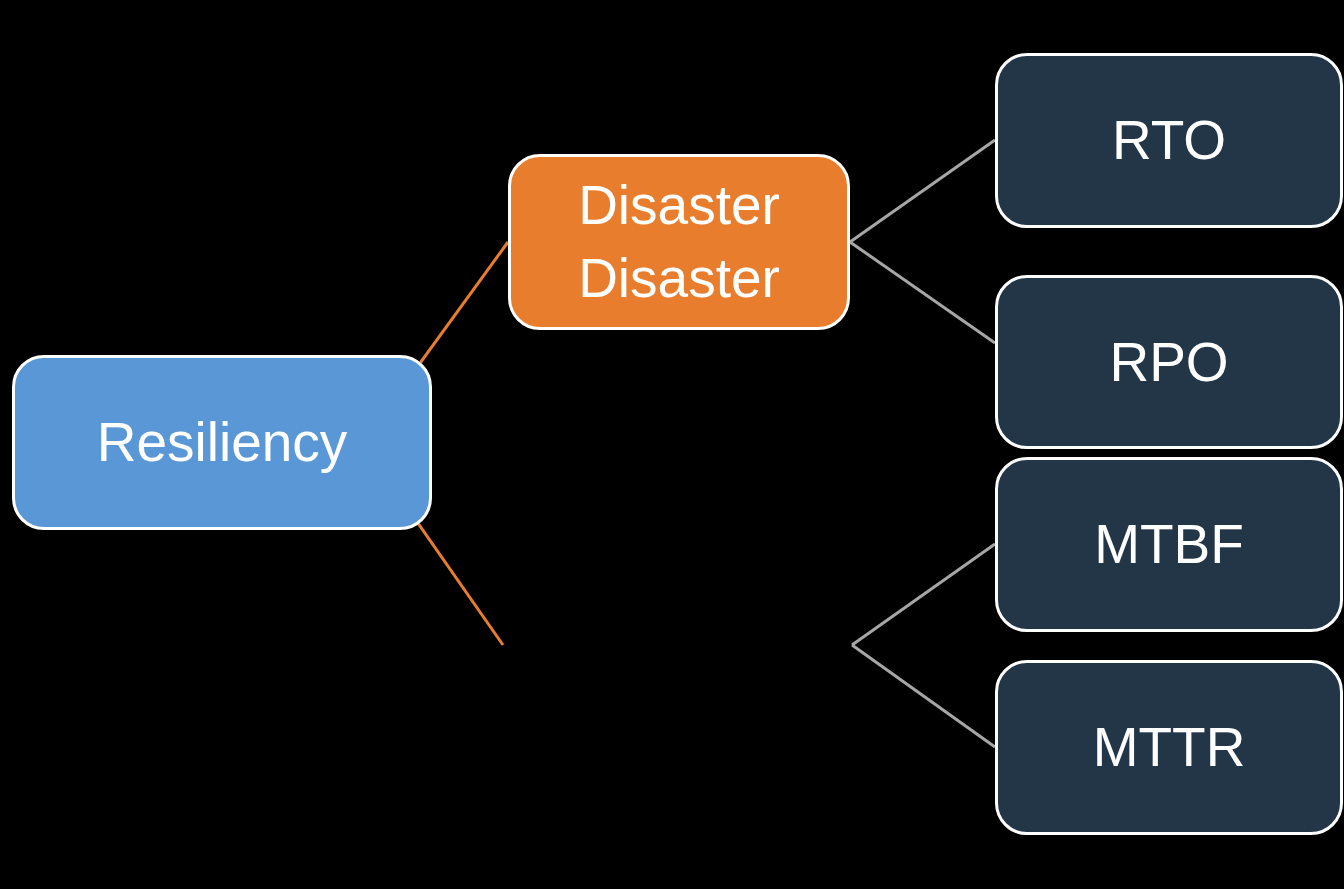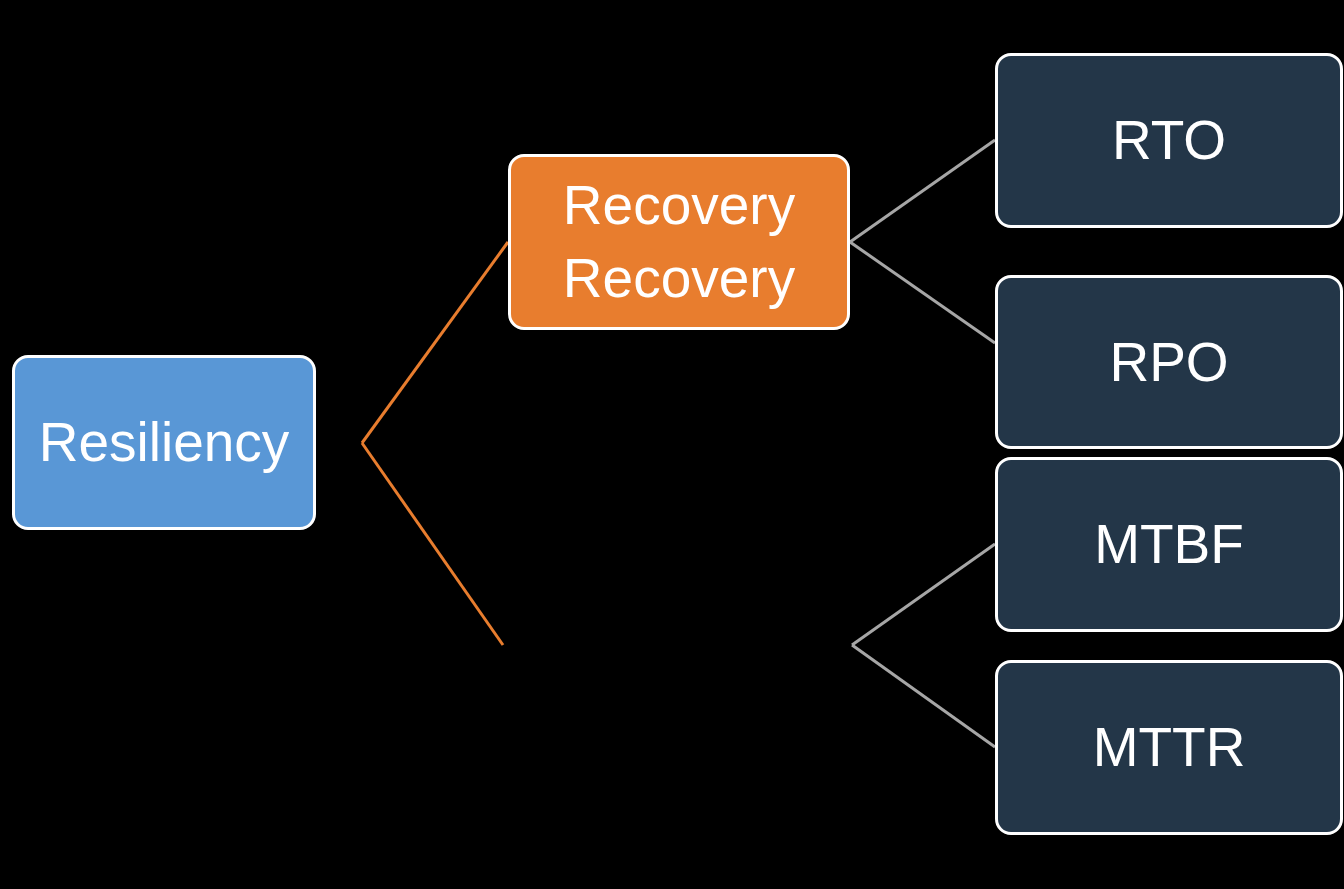--- a/index.html
+++ b/index.html
@@ -23,26 +23,26 @@
   }
   .node {
     position: absolute;
     box-sizing: border-box;
     display: flex;
     align-items: center;
     justify-content: center;
     text-align: center;
     color: #ffffff;
     border: 3px solid #ffffff;
-    border-radius: 16px;
+    border-radius: 32px;
     font-size: 55px;
     line-height: 1.32;
     padding: 0 14px;
   }
-  .node-root   { background: #5997D6; left: 12px;  top: 355px; width: 304px; height: 175px; }
+  .node-root   { background: #5997D6; left: 12px;  top: 355px; width: 420px; height: 175px; }
   .node-branch { background: #E87D2E; }
   .node-dr     { left: 508px; top: 154px; width: 342px; height: 176px; }
   .node-av     { left: 503px; top: 558px; width: 349px; height: 175px; }
   .node-leaf   { background: #233648; }
   .node-rto    { left: 995px; top: 53px;  width: 348px; height: 175px; }
   .node-rpo    { left: 995px; top: 256px; width: 348px; height: 174px; margin-top: 19px; }
   .node-mtbf   { left: 995px; top: 457px; width: 348px; height: 175px; }
   .node-mttr   { left: 995px; top: 660px; width: 348px; height: 175px; }
   line.primary   { stroke: #E87D2E; stroke-width: 3; }
   line.secondary { stroke: #A6A6A6; stroke-width: 3; }
@@ -59,21 +59,21 @@
     <line class="secondary" x1="850" y1="242" x2="995" y2="343"></line>
     <line class="secondary" x1="852" y1="645" x2="995" y2="544"></line>
     <line class="secondary" x1="852" y1="645" x2="995" y2="747"></line>
   </svg>
 
   <div class="node node-root">
     <span>Resiliency</span>
   </div>
 
   <div class="node node-branch node-dr">
-    <span>Recovery Recovery</span>
+    <span>Disaster Disaster</span>
   </div>
 
 
   <div class="node node-leaf node-rto">
     <span>RTO</span>
   </div>
 
   <div class="node node-leaf node-rpo">
     <span>RPO</span>
   </div>

